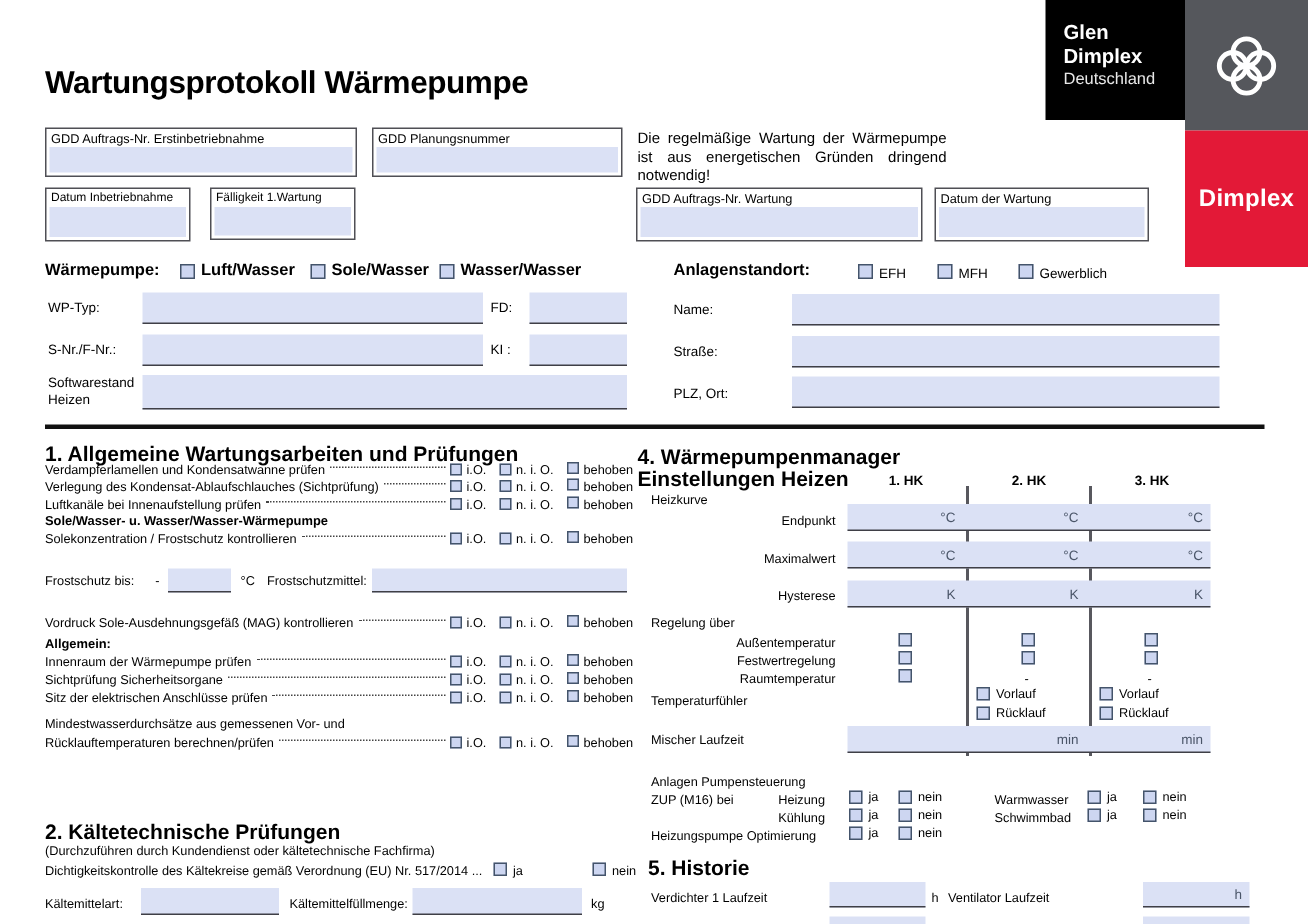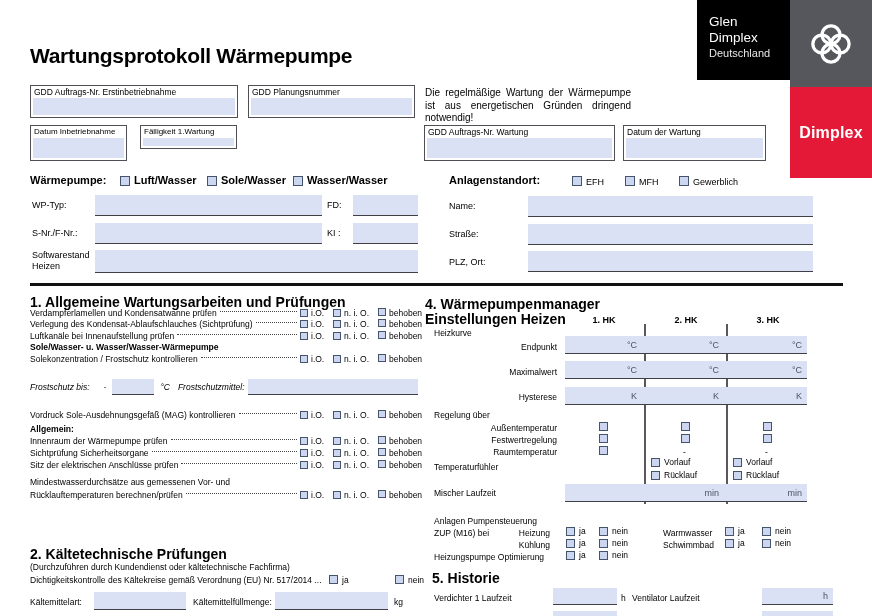--- a/index.html
+++ b/index.html
@@ -31,21 +31,21 @@
   .cgrp{font-size:8.6px;font-weight:bold;height:11.6px;line-height:11.6px;white-space:nowrap;}
   .crow{display:flex;align-items:center;height:11.6px;font-size:8.5px;white-space:nowrap;}
   .crow .dots{flex:1;border-bottom:1px dotted #444;margin:0 3px 3px 3px;min-width:6px;}
   .opts{display:flex;align-items:center;width:118px;flex:none;font-size:8.5px;}
   .opts .o1{width:33px;display:flex;gap:3px;align-items:center;}
   .opts .o2{width:45px;display:flex;gap:3px;align-items:center;}
   .opts .o3{width:40px;display:flex;gap:3px;}
   
   .logo-black{position:absolute;left:697px;top:0;width:93px;height:80px;background:#000;color:#fff;
               padding:14px 0 0 12px;box-sizing:border-box;}
-  .logo-black .gd1{font-size:13.5px;font-weight:normal;line-height:16px;}
+  .logo-black .gd1{font-size:13.5px;font-weight:bold;line-height:16px;}
   .logo-black .gd2{font-size:11px;line-height:15px;color:#e8e8e8;}
   .logo-gray{position:absolute;left:790px;top:0;width:82px;height:87px;background:#55575C;
              display:flex;align-items:center;justify-content:center;}
   .logo-red{position:absolute;left:790px;top:87px;width:82px;height:91px;background:#E31937;color:#fff;
             display:flex;align-items:center;justify-content:center;font-size:16px;font-weight:bold;letter-spacing:0.2px;}
   .divider{position:absolute;left:30px;width:813px;height:3px;background:#111;}
   
   .tbl{position:absolute;left:425px;top:296px;width:390px;height:216px;}
   .tbl .vline{position:absolute;top:28px;height:180px;width:2px;background:#58585e;}
   .tbl .cellrow{position:absolute;left:140px;width:242px;height:17px;background:#DBE1F5;
@@ -91,21 +91,21 @@
     <div class="hfill"></div>
   </div>
   <div class="abs t10" style="left:425px;top:87px;width:206px;text-align:justify;">
     <span>Die regelmäßige Wartung der Wärmepumpe ist</span>
     <span>aus energetischen Gründen dringend notwendig!</span>
   </div>
   <div class="hbox" style="left:30px;top:125px;width:97px;height:36px;">
     <div class="hlabel" style="font-size:8px;">Datum Inbetriebnahme</div>
     <div class="hfill"></div>
   </div>
-  <div class="hbox" style="left:140px;top:125px;width:97px;height:24px;">
+  <div class="hbox" style="left:140px;top:125px;width:97px;height:35px;">
     <div class="hlabel" style="font-size:8px;">Fälligkeit 1.Wartung</div>
     <div class="hfill"></div>
   </div>
   <div class="hbox" style="left:424px;top:125px;width:191px;height:36px;">
     <div class="hlabel">GDD Auftrags-Nr. Wartung</div>
     <div class="hfill"></div>
   </div>
   <div class="hbox" style="left:623px;top:125px;width:143px;height:36px;">
     <div class="hlabel">Datum der Wartung</div>
     <div class="hfill"></div>
@@ -223,21 +223,21 @@
             <span class="cb"></span>
             <span>n. i. O.</span>
           </span>
           <span class="o3">
             <span class="cb"></span>
             <span>behoben</span>
           </span>
         </span>
     </div>
 
-    <div style="height:44px;display:flex;align-items:center;font-size:8.5px;font-style:italic;">
+    <div style="height:44px;display:flex;align-items:center;font-size:8.5px;">
       <span>Frostschutz bis:</span>
       <span style="margin:0 6px 0 14px;">-</span>
       <span style="display:inline-block;width:42px;height:15px;background:#DBE1F5;border-bottom:1.4px solid #3F3F46;"></span>
       <span style="margin:0 8px 0 6px;">°C</span>
       <span>Frostschutzmittel:</span>
       <span style="flex:1;height:15px;background:#DBE1F5;border-bottom:1.4px solid #3F3F46;margin-left:3px;"></span>
     </div>
 
     <div class="crow">
       <span>Vordruck Sole-Ausdehnungsgefäß (MAG) kontrollieren</span>

